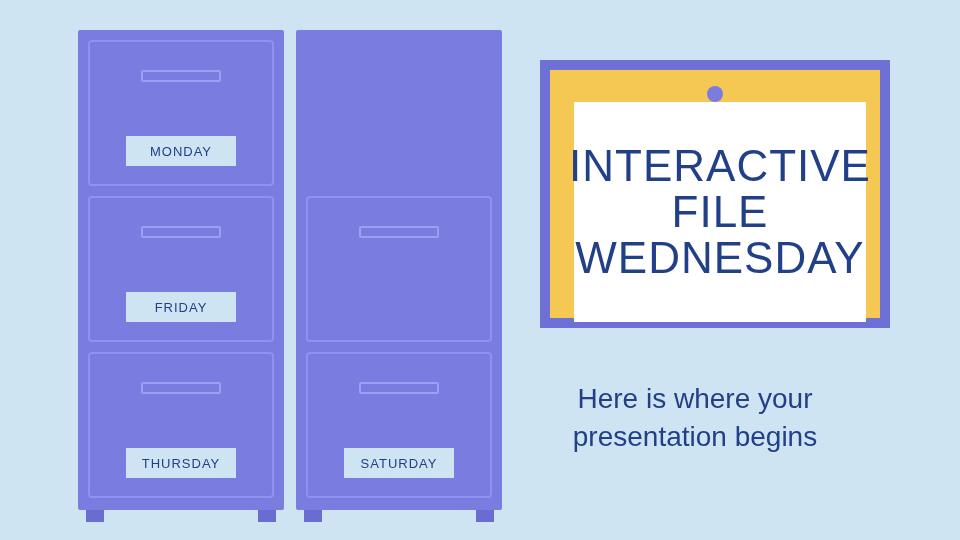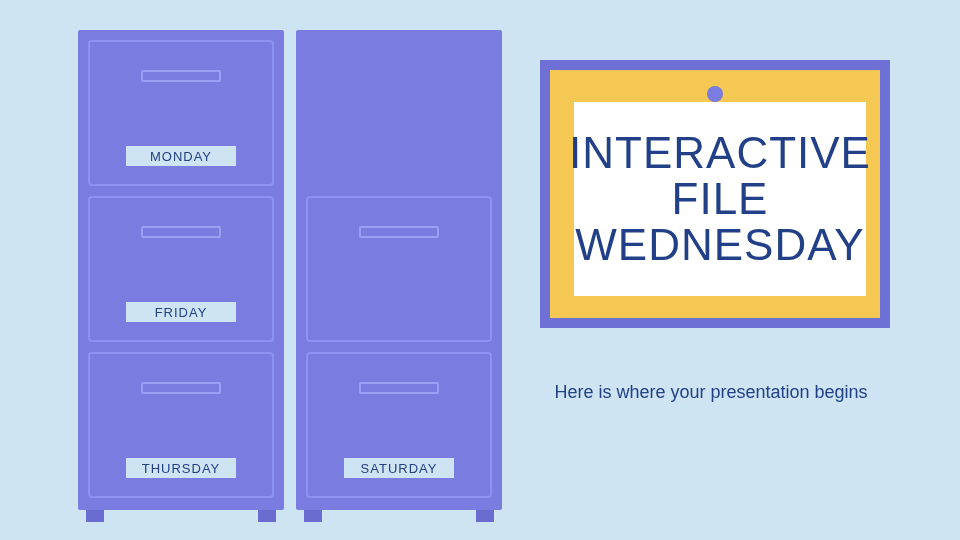--- a/index.html
+++ b/index.html
@@ -6,31 +6,31 @@
 body{width:960px;height:540px;background:#cfe4f2;font-family:Arial,Helvetica,sans-serif;overflow:hidden;position:relative}
 .stage{position:relative;width:960px;height:540px}
 .cabinet{position:absolute;top:30px;width:206px;height:480px;background:#7a7ce0;border-radius:2px}
 .cabinet.left{left:78px}
 .cabinet.right{left:296px}
 .drawer{position:absolute;left:10px;width:186px;height:146px;background:#7a7ce0;border:2px solid #8f92f0;border-radius:4px}
 .drawer.r0{top:10px}
 .drawer.r1{top:166px}
 .drawer.r2{top:322px}
 .handle{position:absolute;top:28px;left:50%;transform:translateX(-50%);width:80px;height:12px;border:2px solid #9ca0f5;border-radius:2px}
-.label{position:absolute;bottom:18px;left:50%;transform:translateX(-50%);width:110px;height:20px;background:#cfe4f2;display:flex;align-items:center;justify-content:center}
+.label{position:absolute;bottom:18px;left:50%;transform:translateX(-50%);width:110px;height:30px;background:#cfe4f2;display:flex;align-items:center;justify-content:center}
 .label span{font-family:Impact,'Arial Black',sans-serif;font-size:13px;letter-spacing:1px;color:#224088}
 .feet{position:absolute;bottom:-12px;left:0;width:100%;height:12px}
 .foot{position:absolute;bottom:0;width:18px;height:12px;background:#6a6cd0}
 .foot.fl{left:8px}
 .foot.fr{right:8px}
 .board{position:absolute;top:60px;left:540px;width:350px;height:268px;background:#f4c852;border:10px solid #6e70d6}
-.note{position:absolute;top:32px;left:24px;width:292px;height:194px;background:#fff;display:flex;flex-direction:column;align-items:center;justify-content:center;padding:4px}
+.note{position:absolute;top:32px;left:24px;width:292px;height:220px;background:#fff;display:flex;flex-direction:column;align-items:center;justify-content:center;padding:4px}
 .pin{position:absolute;top:16px;left:50%;transform:translateX(-50%);width:16px;height:16px;background:#7a7ce0;border-radius:50%}
 .title{font-family:Impact,'Arial Black',sans-serif;font-size:44px;line-height:1.05;color:#224088;text-align:center;letter-spacing:1px}
-.subtitle{position:absolute;top:380px;left:536px;width:350px;text-align:center;color:#224088;font-size:18px;line-height:1.35;font-family:'Segoe UI',Arial,sans-serif}
+.subtitle{position:absolute;top:380px;left:520px;width:350px;text-align:center;color:#224088;font-size:28px;line-height:1.35;font-family:'Segoe UI',Arial,sans-serif}
 </style>
 </head>
 <body>
 
 <div class="stage">
 
   <div class="cabinet left">
     <div class="drawer r0">
       <div class="handle"></div>
       <div class="label">

